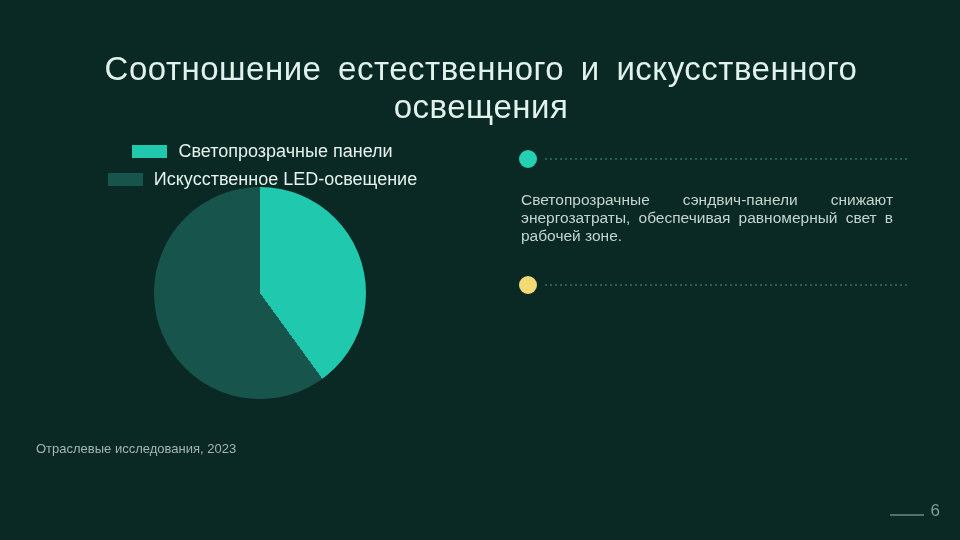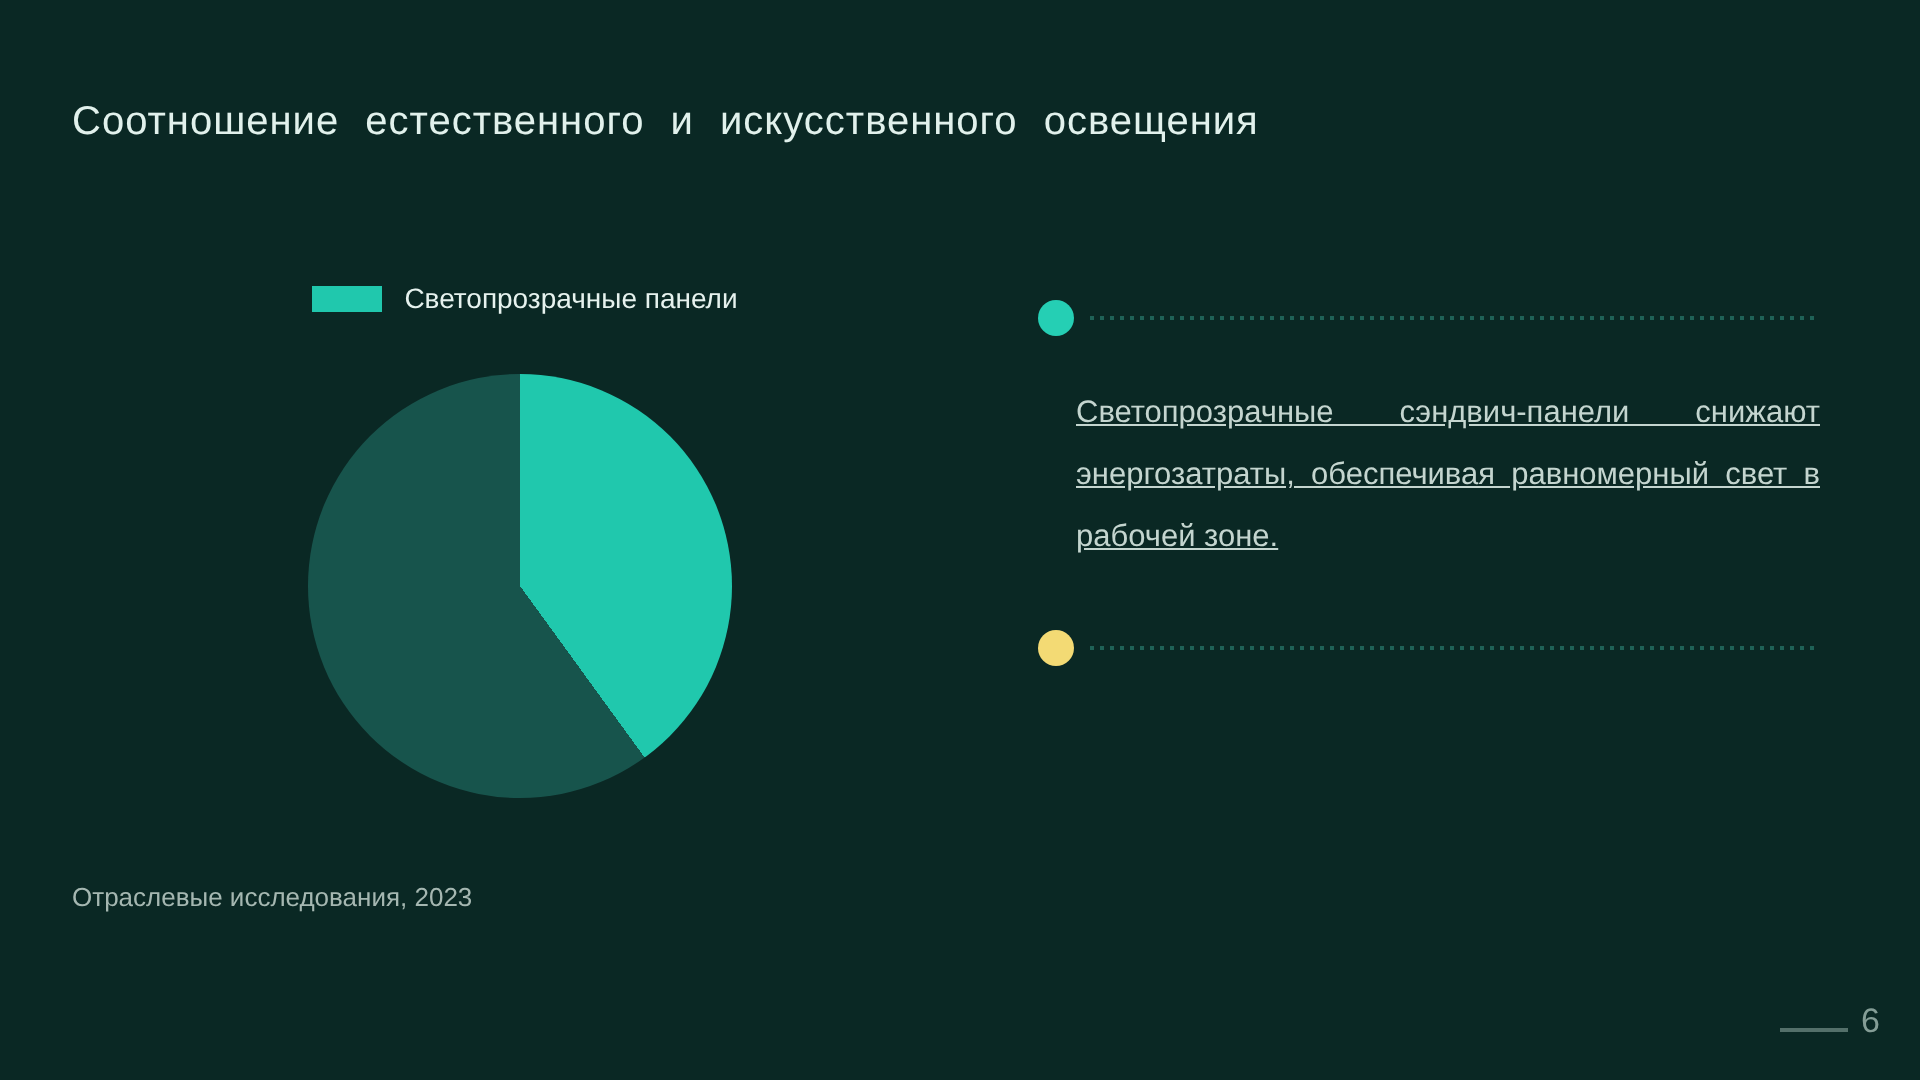--- a/index.html
+++ b/index.html
@@ -13,25 +13,26 @@
     position: relative;
     width: 960px;
     height: 540px;
     background: #0a2824;
   }
   .title {
     position: absolute;
     left: 36px;
     top: 50px;
     width: 890px;
-    font-size: 20px;
+    font-size: 33px;
     font-weight: 400;
     letter-spacing: 0.5px;
     word-spacing: 7px;
     color: #e1f1ec;
+    text-align: center;
   }
   .legend {
     position: absolute;
     left: 110px;
     top: 141px;
     width: 305px;
     display: flex;
     flex-direction: column;
     align-items: center;
     gap: 7px;
@@ -40,21 +41,21 @@
     display: flex;
     align-items: center;
     gap: 11px;
   }
   .legend-swatch {
     width: 35px;
     height: 13px;
     flex: 0 0 auto;
   }
   .legend-label {
-    font-size: 14px;
+    font-size: 18px;
     color: #e6f2ee;
     white-space: nowrap;
   }
   .pie {
     position: absolute;
     left: 154px;
     top: 187px;
     width: 212px;
     height: 212px;
     border-radius: 50%;
@@ -87,27 +88,26 @@
     flex: 1 1 auto;
     height: 2px;
     margin-left: 8px;
     background: repeating-linear-gradient(
       to right,
       #1f6257 0px, #1f6257 2px,
       transparent 2px, transparent 5px
     );
   }
   .bullet-text {
-    margin-left: 19px;
+    margin-left: 2px;
     width: 372px;
     font-size: 15.5px;
-    line-height: 31px;
+    line-height: 18px;
     color: #c4d5cf;
     text-align: justify;
-    text-decoration: underline;
   }
   .bullet-text-1 { margin-top: 23px; }
   .separator-2 { margin-top: 31px; }
   .bullet-text-2 { margin-top: 20px; }
   .footer {
     position: absolute;
     right: 20px;
     top: 501px;
     display: flex;
     align-items: center;
@@ -129,20 +129,24 @@
 
 <div class="slide">
 
   <h1 class="title">Соотношение естественного и искусственного освещения</h1>
 
   <div class="legend">
     <div class="legend-row">
       <span class="legend-swatch" style="background: rgb(32, 200, 173);"></span>
       <span class="legend-label">Светопрозрачные панели</span>
     </div>
+    <div class="legend-row">
+      <span class="legend-swatch" style="background: rgb(23, 84, 76);"></span>
+      <span class="legend-label">Искусственное LED-освещение</span>
+    </div>
   </div>
 
   <div class="pie" style="background: conic-gradient(rgb(32, 200, 173) 0deg, rgb(32, 200, 173) 144deg, rgb(23, 84, 76) 144deg, rgb(23, 84, 76) 360deg);"></div>
 
   <div class="source">Отраслевые исследования, 2023</div>
 
   <div class="right-col">
 
     <div class="separator">
       <span class="bullet-dot" style="background: rgb(37, 207, 180);"></span>

